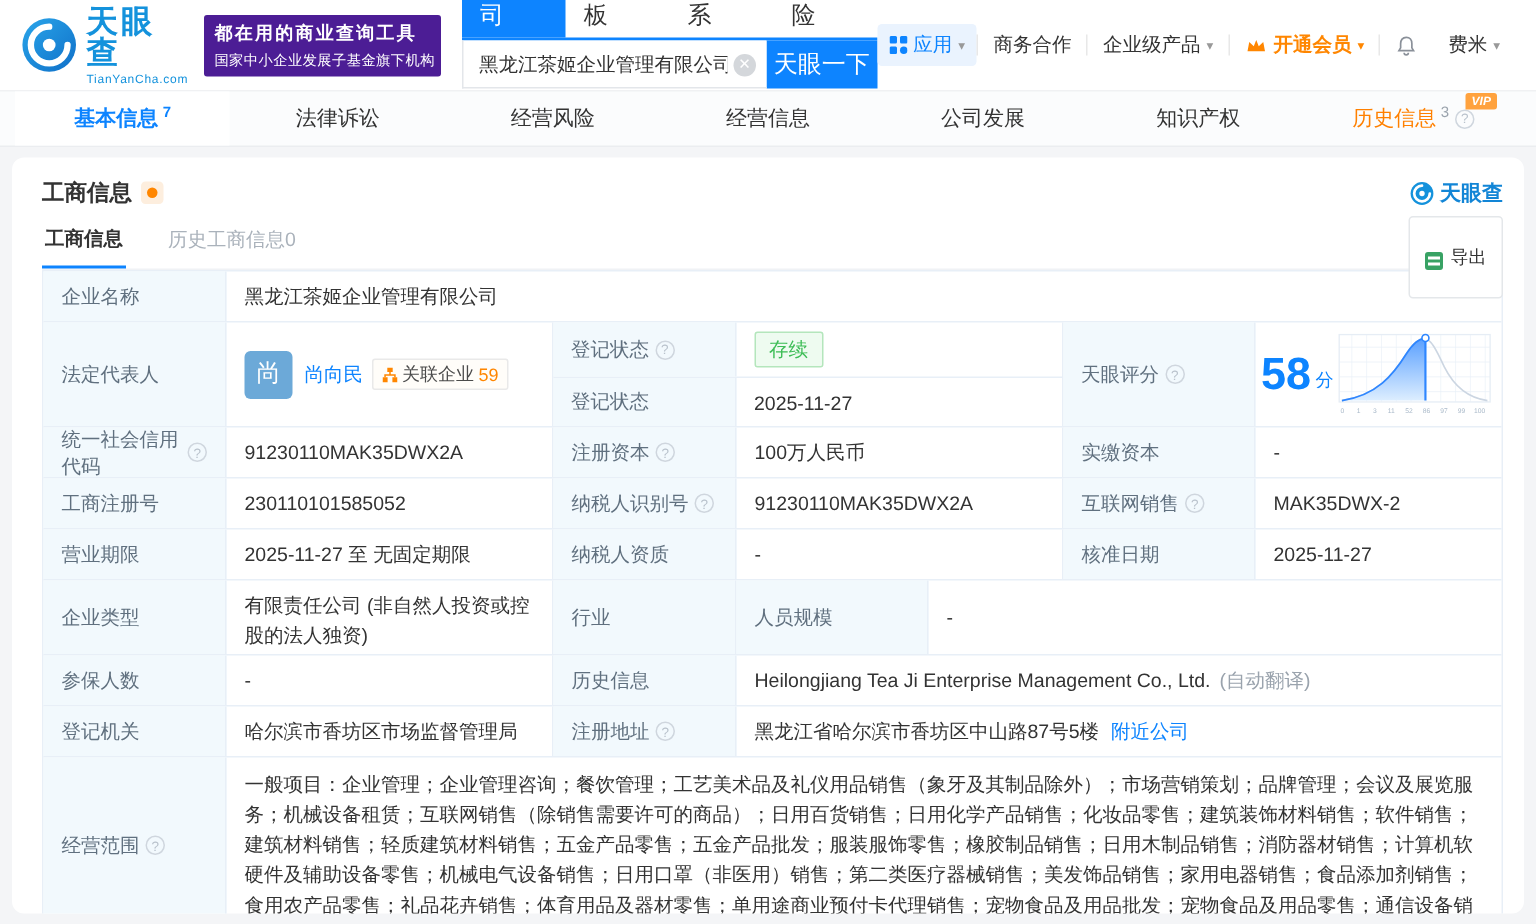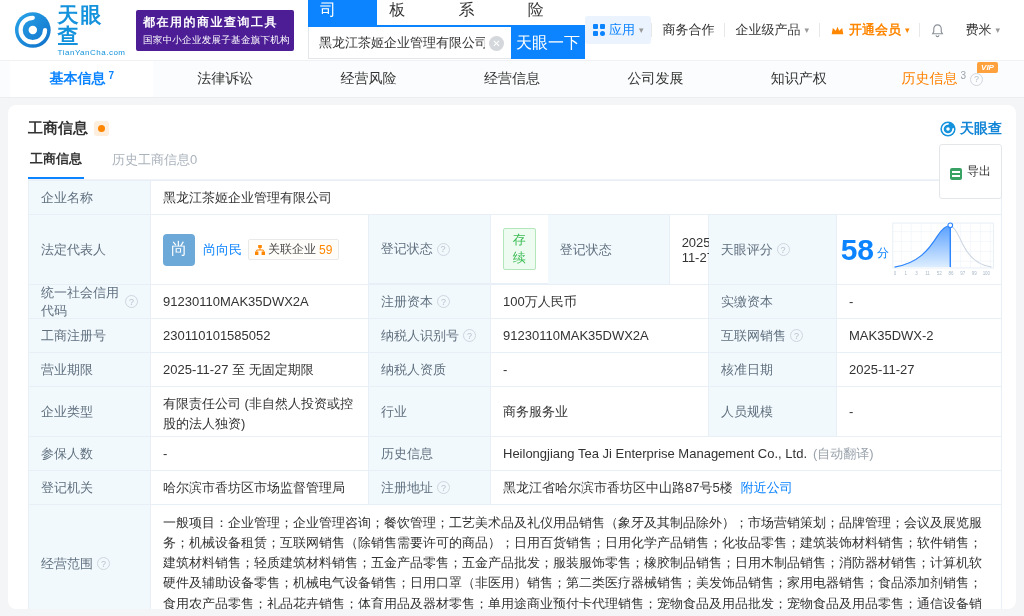--- a/index.html
+++ b/index.html
@@ -63,21 +63,21 @@
   .tbl { border:1px solid #e8eff7; margin-top:0; }
   .trow { display:flex; border-bottom:1px solid #e8eff7; }
   .trow:last-child { border-bottom:none; }
   .cell { border-right:1px solid #e8eff7; padding:6px 12px; display:flex; align-items:center; font-size:13px; }
   .cell:last-child { border-right:none; }
   .lab { background:#f2f9fd; color:#60707f; flex:none; }
   .val { color:#333; }
   .w1{width:122px} .w2{width:218px} .w3{width:122px} .w4{width:218px} .w5{width:128px}
   .grow { flex:1; }
   .h34{height:34px} .h50{height:50px} .h70{height:70px}
-  .sub { width:340px; display:flex; flex-direction:row; border-right:1px solid #e8eff7; flex:none; }
+  .sub { width:340px; display:flex; flex-direction:column; border-right:1px solid #e8eff7; flex:none; }
   .sub .srow { display:flex; flex:1; }
   .sub .srow:first-child { border-bottom:1px solid #e8eff7; }
   .sub .lab { width:122px; border-right:1px solid #e8eff7; }
   .sub .val { flex:1; }
   .link { color:#0d84ff; cursor:pointer; text-decoration:none; }
   .avatar { width:32px; height:32px; border-radius:4px; background:#6ca9d8; color:#fff; font-size:16px; display:flex; align-items:center; justify-content:center; margin-right:8px; flex:none; }
   .rel-badge { display:inline-flex; align-items:center; gap:3px; border:1px solid #e9e9e9; border-radius:2px; padding:1px 6px; font-size:12px; margin-left:6px; color:#4b4b4b; background:#fffdf9; white-space:nowrap; }
   .rel-badge b { color:#ff8600; font-weight:normal; }
   .status-badge { color:#3dbd56; background:#eefbf0; border:1px solid #b4e6bc; border-radius:2px; padding:2px 9px; font-size:13px; }
   .score-val { display:flex; align-items:flex-end; }
@@ -336,21 +336,20 @@
         <div class="cell lab w3">纳税人资质</div>
         <div class="cell val w4">-</div>
         <div class="cell lab w5">核准日期</div>
         <div class="cell val grow">2025-11-27</div>
       </div>
 
       <div class="trow h50">
         <div class="cell lab w1">企业类型</div>
         <div class="cell val w2 two-line">有限责任公司 (非自然人投资或控股的法人独资)</div>
         <div class="cell lab w3">行业</div>
-        <div class="cell val w4">商务服务业</div>
         <div class="cell lab w5">人员规模</div>
         <div class="cell val grow">-</div>
       </div>
 
       <div class="trow h34">
         <div class="cell lab w1">参保人数</div>
         <div class="cell val w2">-</div>
         <div class="cell lab w3">历史信息</div>
         <div class="cell val grow">
           <span>Heilongjiang Tea Ji Enterprise Management Co., Ltd.</span>

